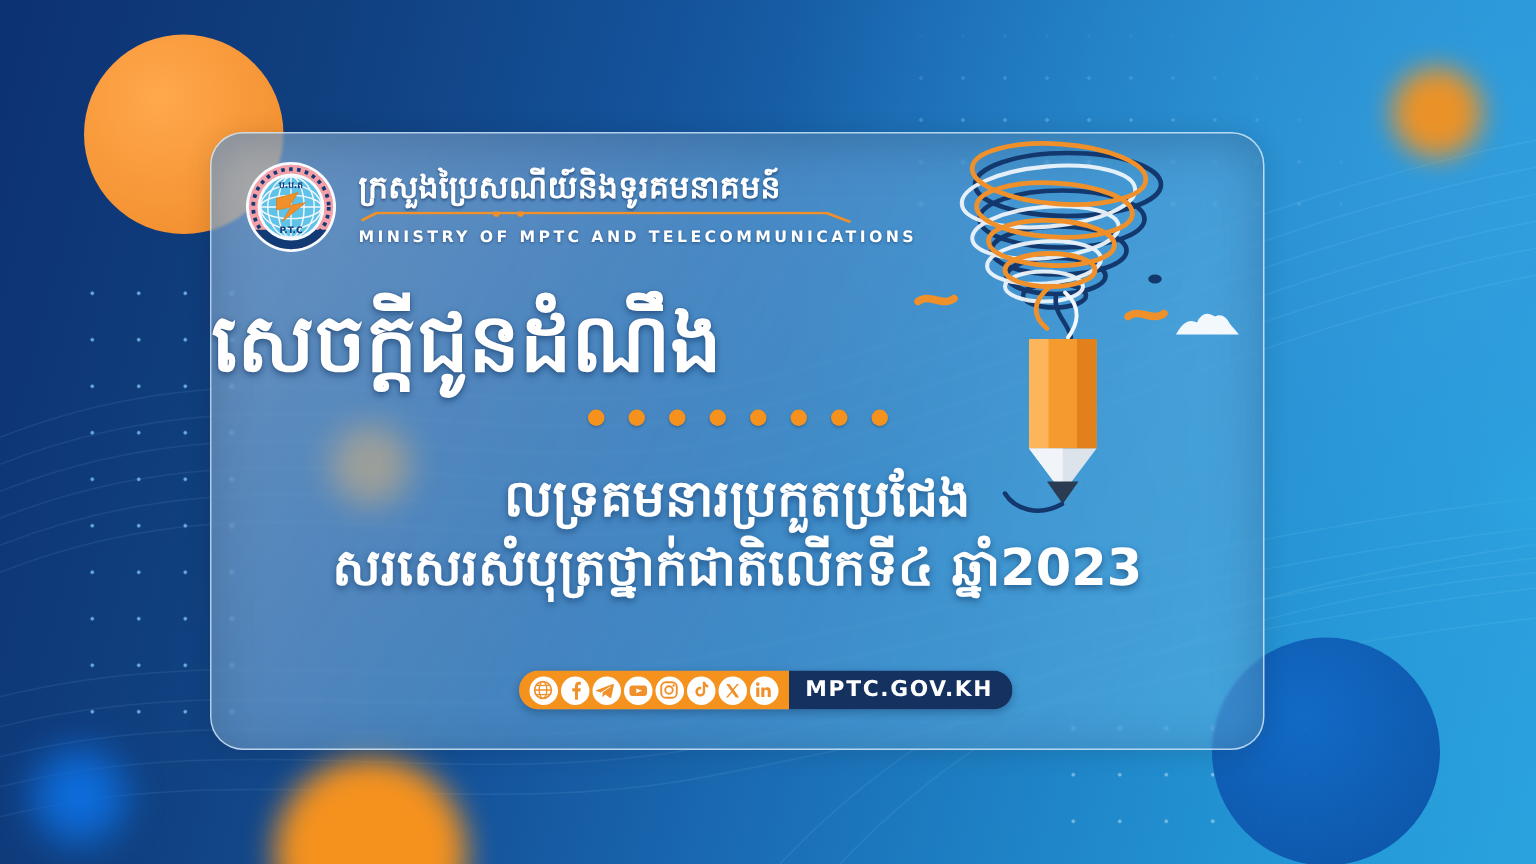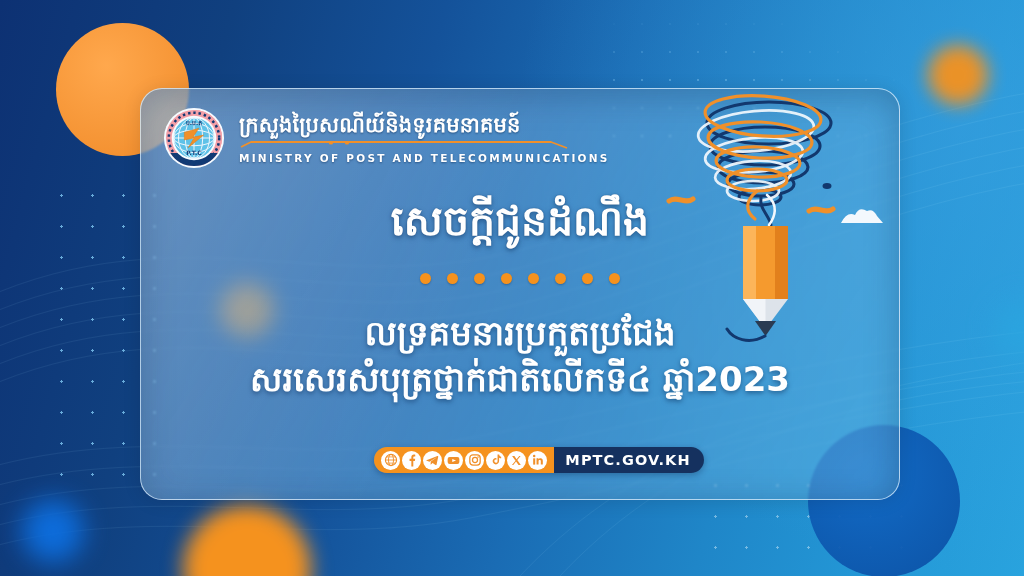--- a/index.html
+++ b/index.html
@@ -53,21 +53,21 @@
                  background:#f5921e; filter:blur(10px); }
   .c-blue-bl   { left:22px;  top:500px; width:62px;  height:62px;
                  background:#0d6fe0; filter:blur(13px); opacity:.95; }
   .c-navy-br   { left:808px; top:425px; width:152px; height:152px;
                  background:radial-gradient(circle at 40% 35%, #1168c4, #0b4fa3); opacity:.95; }
   .c-blue-rt   { left:994px; top:300px; width:60px; height:60px;
                  background:#2aa6e0; filter:blur(14px); opacity:.7; }
 
   
   .card {
-    position:absolute; left:140px; top:88px; width:760px; height:412px;
+    position:absolute; left:140px; top:88px; width:703px; height:412px;
     border-radius:22px;
     background:linear-gradient(125deg,
         rgba(125,170,215,.70) 0%,
         rgba(110,165,215,.62) 30%,
         rgba(95,170,220,.52) 62%,
         rgba(105,185,230,.46) 100%);
     border:1.6px solid rgba(226,240,252,.72);
     box-shadow:0 6px 34px rgba(3,25,60,.25) inset, 0 2px 18px rgba(0,0,0,.12);
     backdrop-filter:blur(1px);
     overflow:hidden;
@@ -92,22 +92,22 @@
     font-size:10.5px; font-weight:700; color:#ffffff;
     letter-spacing:2.25px; white-space:nowrap;
     text-shadow:0 1px 2px rgba(10,40,80,.5);
   }
 
   
   .art { position:absolute; right:8px; top:-6px; width:250px; height:260px; z-index:3; pointer-events:none; }
 
   
   .title {
-    position:absolute; left:0; right:0; top:108px; text-align:center; z-index:5;
-    font-size:41px; font-weight:700; color:#ffffff; line-height:1.18;
+    position:absolute; left:0; right:0; top:108px; z-index:5;
+    font-size:54px; font-weight:700; color:#ffffff; line-height:1.18;
     text-shadow:0 2px 5px rgba(12,45,90,.55), 0 0 1px rgba(12,45,90,.6);
   }
   .dots { position:absolute; left:0; right:0; top:184px; text-align:center; z-index:5;
           display:flex; justify-content:center; gap:16px; }
   .dots i { display:block; width:11px; height:11px; border-radius:50%;
             background:#f5921e; box-shadow:0 1px 2px rgba(10,40,80,.35); }
   .sub {
     position:absolute; left:0; right:0; top:222px; text-align:center; z-index:5;
     color:#ffffff; font-weight:700; line-height:1.34;
     text-shadow:0 2px 5px rgba(12,45,90,.55);
@@ -246,21 +246,21 @@
 
       <div class="hdr-text">
         <div class="kh-ministry khmer">ក្រសួងប្រៃសណីយ៍និងទូរគមនាគមន៍</div>
         <div class="rule">
           <svg viewBox="0 0 330 8" width="330" height="8">
             <path d="M2,6 L12,1 L312,1 L328,7" fill="none" stroke="#f0902a" stroke-width="1.8" stroke-linejoin="round"></path>
             <circle cx="92" cy="1.4" r="2.2" fill="#f0902a"></circle>
             <circle cx="108" cy="1.4" r="2.2" fill="#f0902a"></circle>
           </svg>
         </div>
-        <div class="en-ministry">MINISTRY OF POST AND TELECOMMUNICATIONS</div>
+        <div class="en-ministry">MINISTRY OF MPTC AND TELECOMMUNICATIONS</div>
       </div>
     </div>
 
     <div class="title khmer">សេចក្តីជូនដំណឹង</div>
 
     <div class="dots">
       <i></i>
       <i></i>
       <i></i>
       <i></i>

